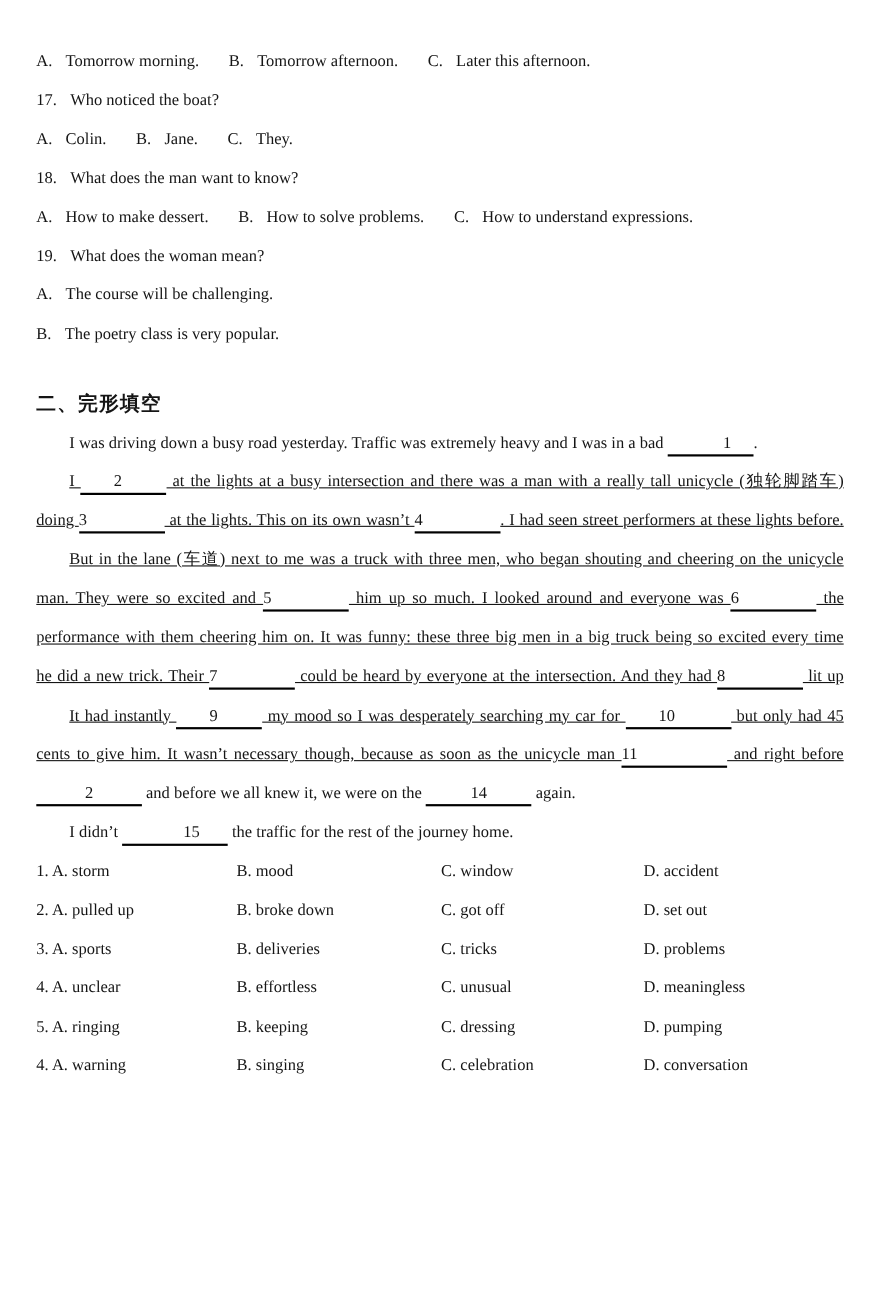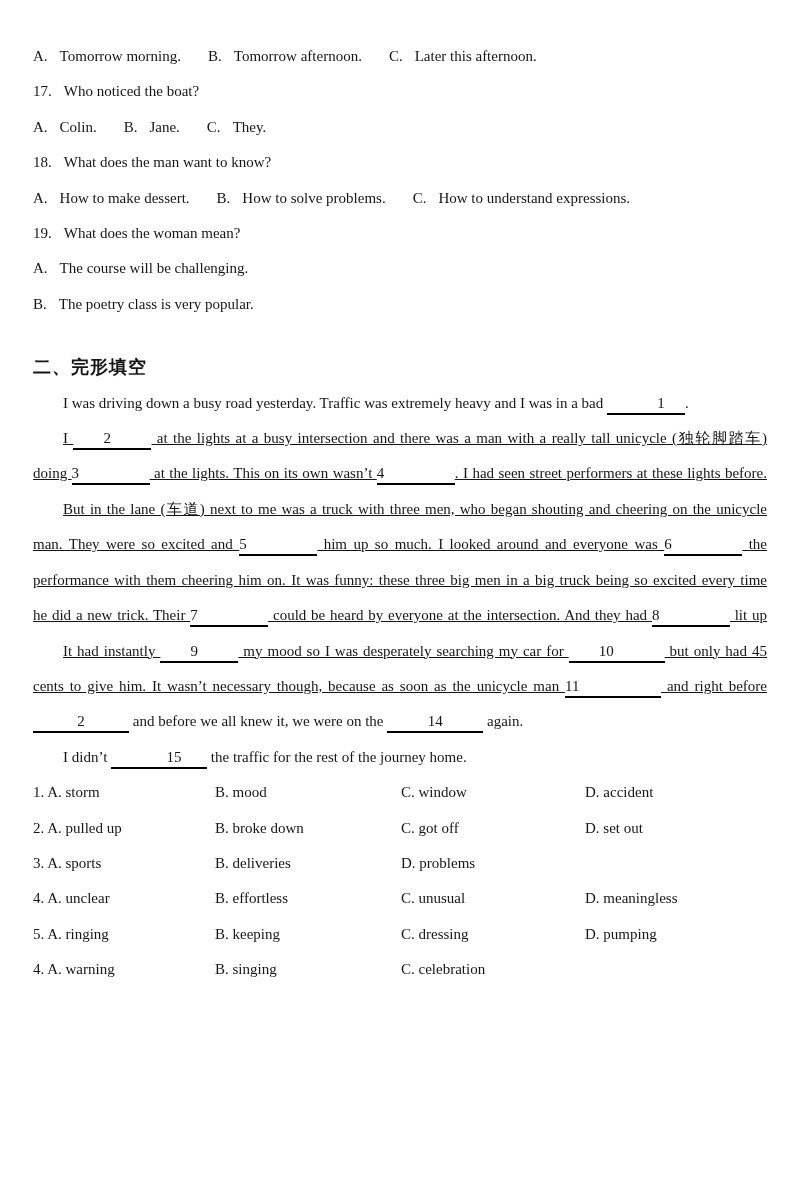--- a/index.html
+++ b/index.html
@@ -83,33 +83,35 @@
       </div>
       <div class="orow">
         <span class="ocell">2. A. pulled up</span>
         <span class="ocell">B. broke down</span>
         <span class="ocell">C. got off</span>
         <span class="ocell">D. set out</span>
       </div>
       <div class="orow">
         <span class="ocell">3. A. sports</span>
         <span class="ocell">B. deliveries</span>
+        <span class="ocell">C. tricks</span>
         <span class="ocell">D. problems</span>
       </div>
       <div class="orow">
         <span class="ocell">4. A. unclear</span>
         <span class="ocell">B. effortless</span>
         <span class="ocell">C. unusual</span>
         <span class="ocell">D. meaningless</span>
       </div>
       <div class="orow">
         <span class="ocell">5. A. ringing</span>
         <span class="ocell">B. keeping</span>
         <span class="ocell">C. dressing</span>
         <span class="ocell">D. pumping</span>
       </div>
       <div class="orow">
         <span class="ocell">4. A. warning</span>
         <span class="ocell">B. singing</span>
         <span class="ocell">C. celebration</span>
+        <span class="ocell">D. conversation</span>
       </div>
     </div>
 </div>
 
 </body></html>

